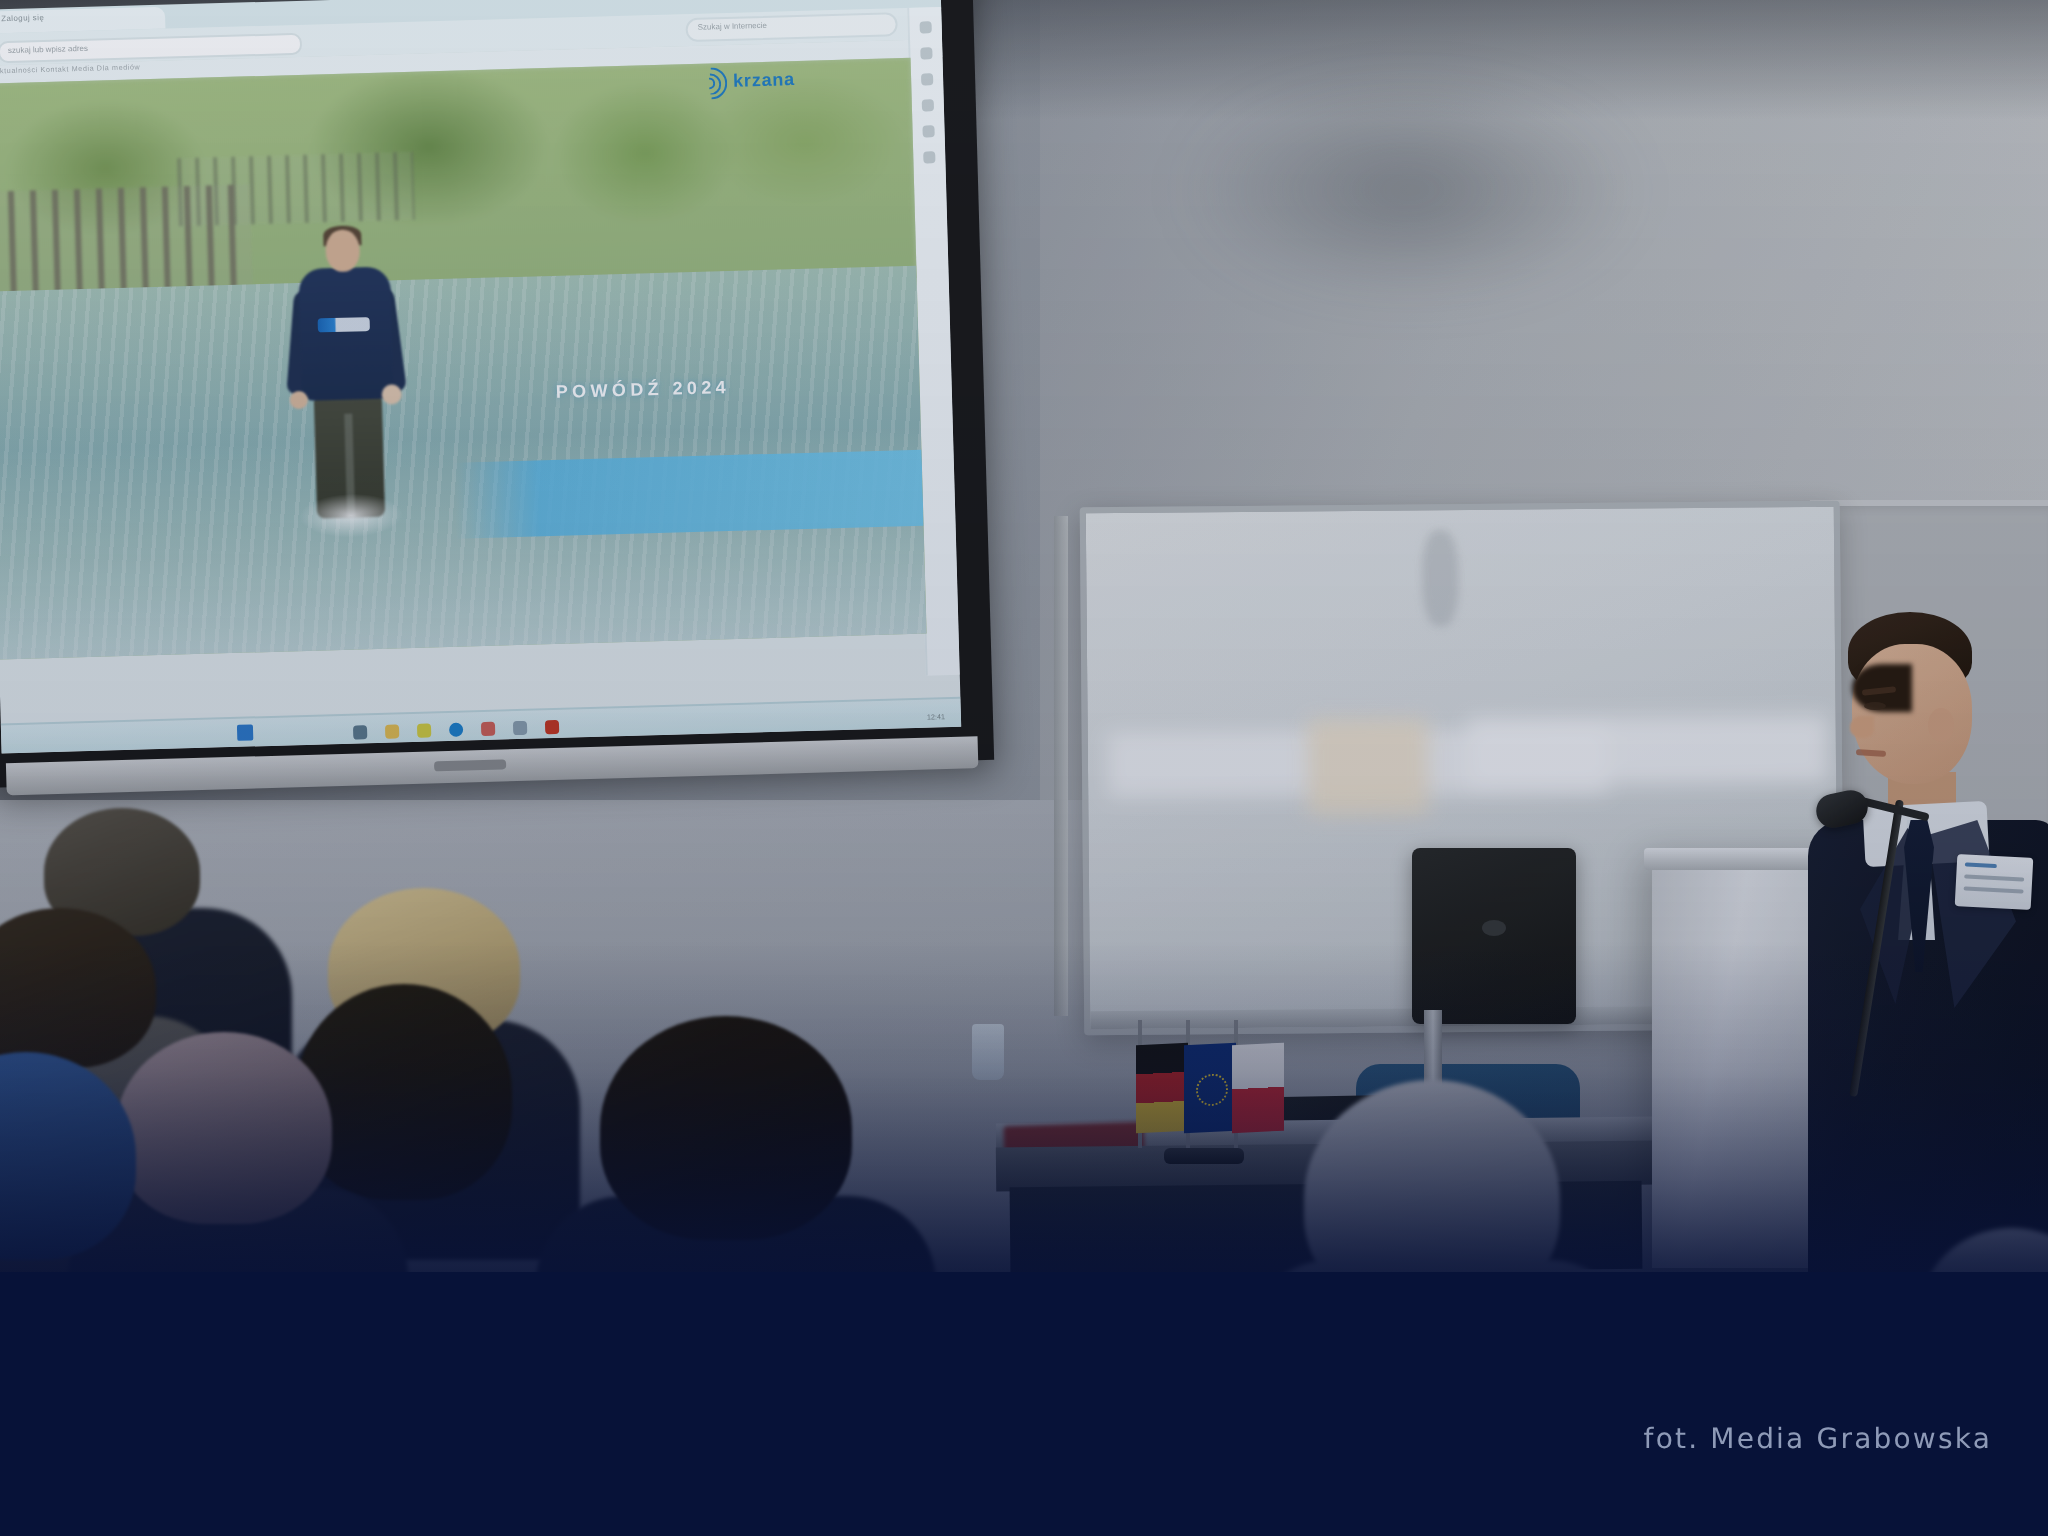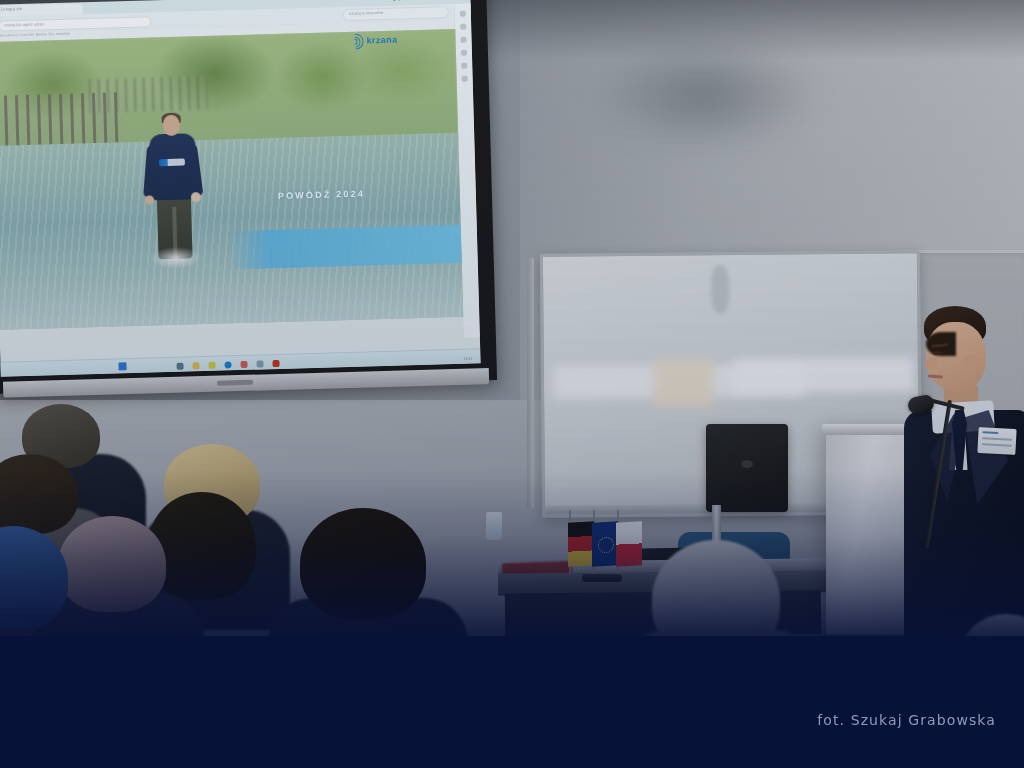--- a/index.html
+++ b/index.html
@@ -698,15 +698,15 @@
       <div class="sh sh8"></div>
       <div class="h h8"></div>
       <div class="h h9"></div>
     </div>
 
     <div class="grade-cool"></div>
     <div class="grade-bottom"></div>
   </div>
 
   <div class="footer"></div>
-  <div class="credit">fot. Szukaj Grabowska</div>
+  <div class="credit">fot. Media Grabowska</div>
 
 </div>
 
 </body></html>

